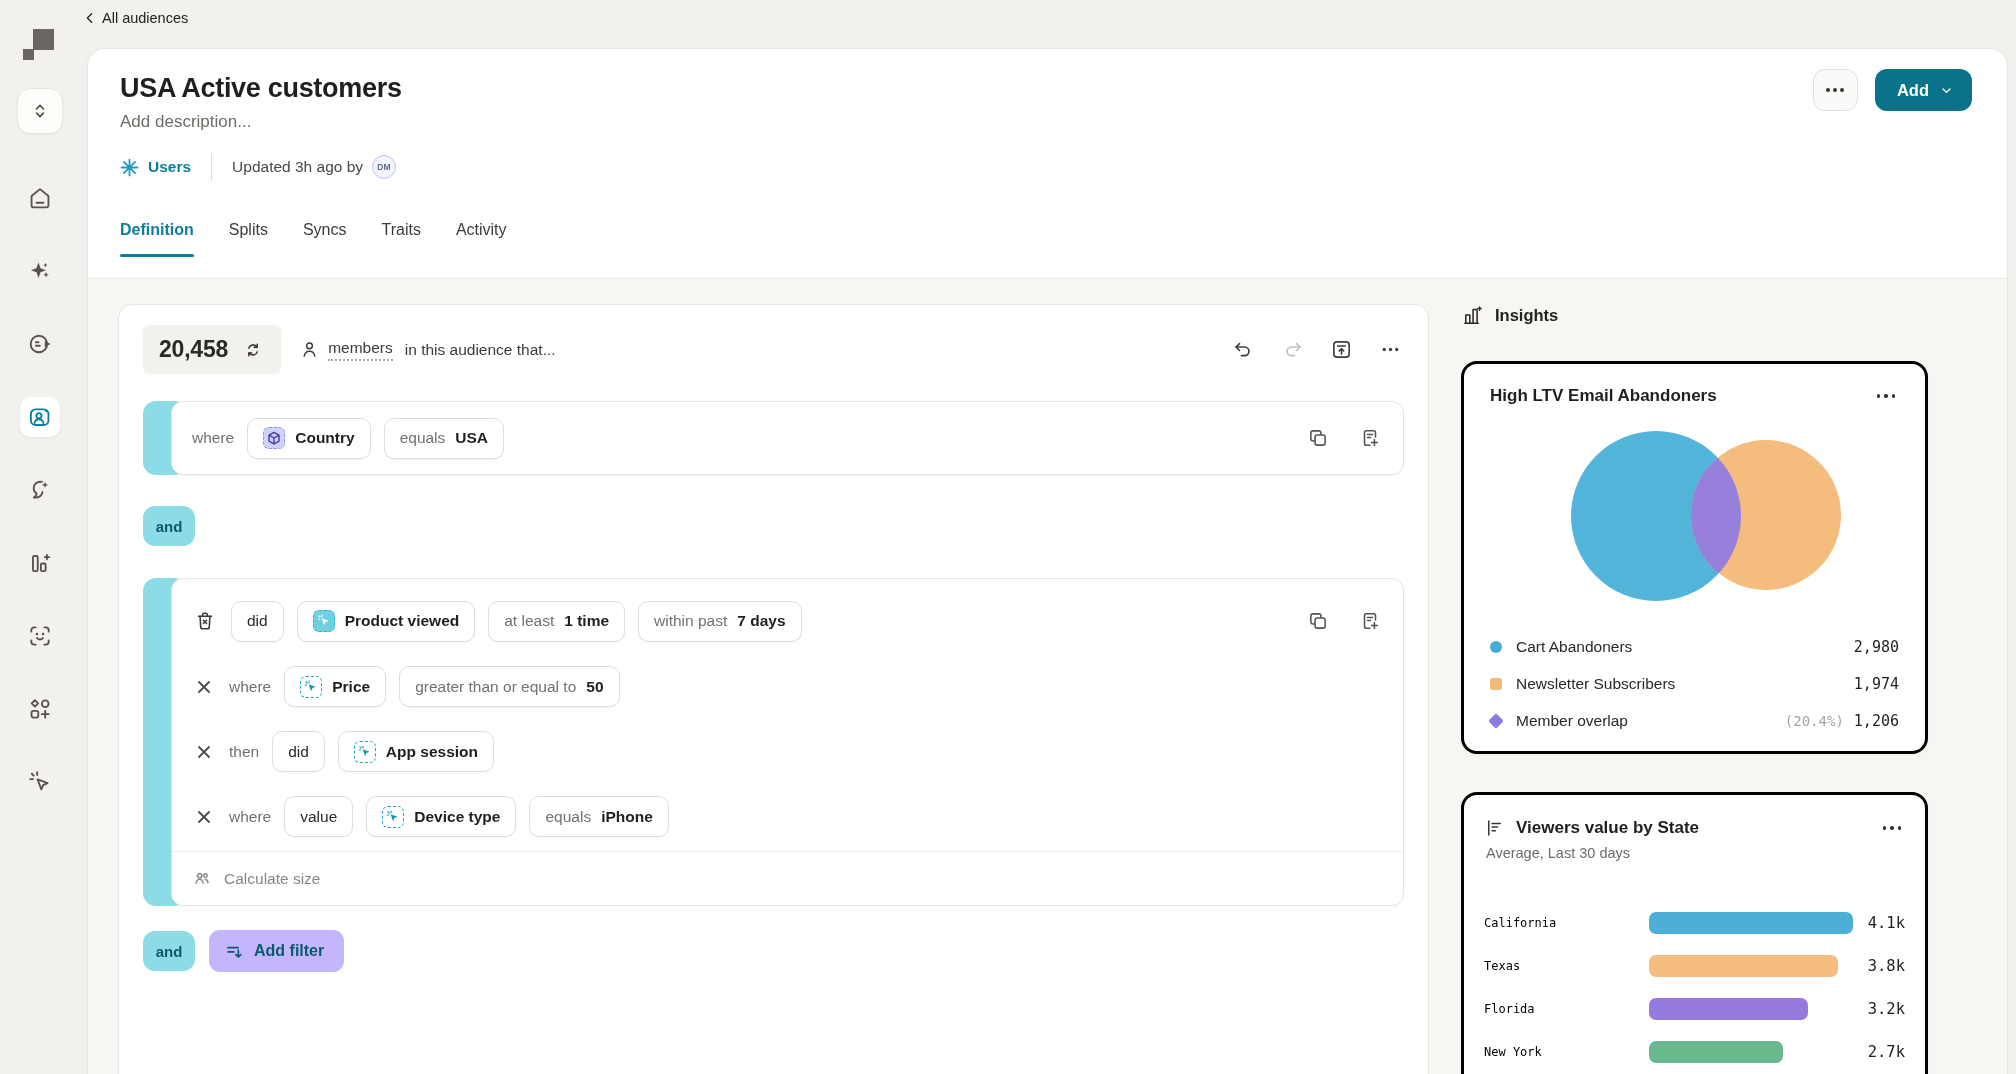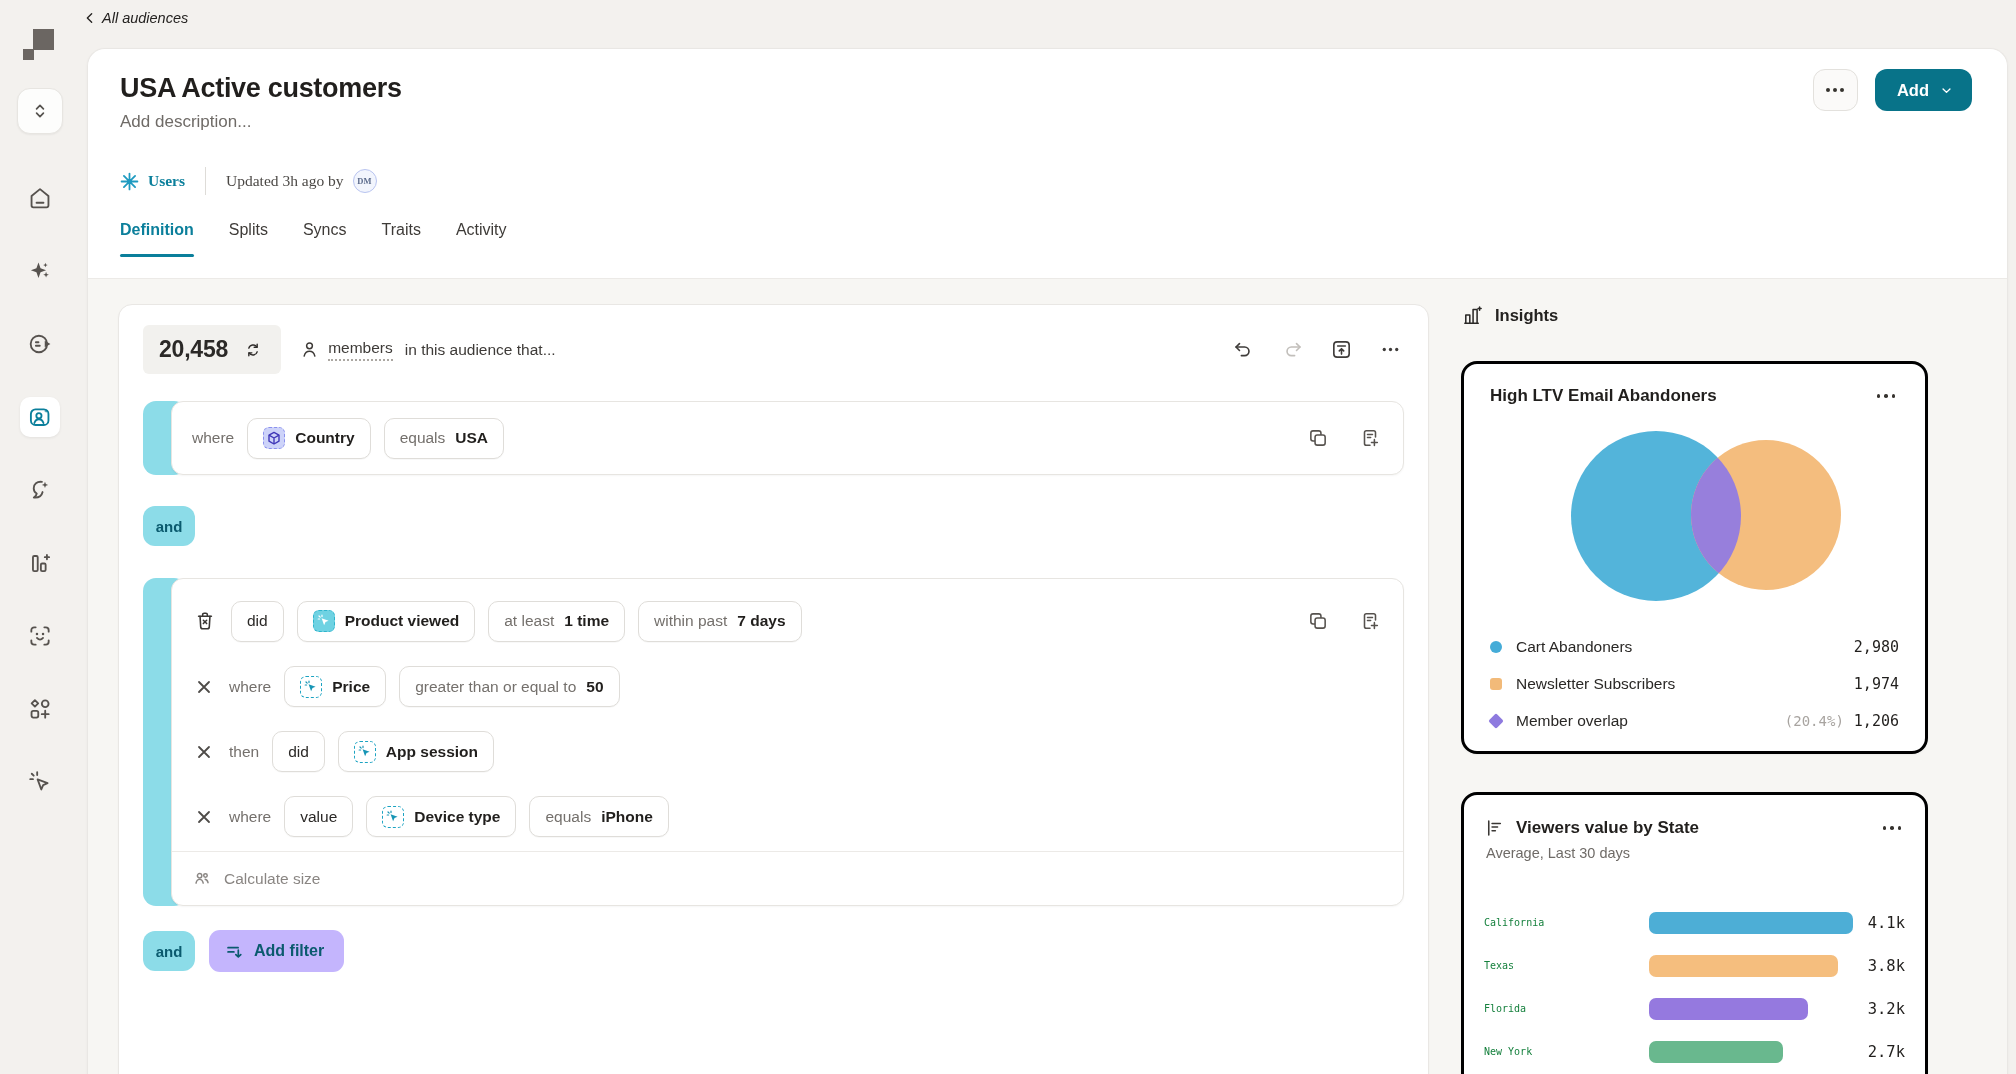--- a/index.html
+++ b/index.html
@@ -12,41 +12,41 @@
     -webkit-font-smoothing:antialiased;
   }
   svg { display:block; }
   .stroke { fill:none; stroke:#56524E; stroke-width:1.7; stroke-linecap:round; stroke-linejoin:round; }
 
   
   .logo { position:absolute; left:23px; top:29px; width:34px; height:34px; }
   .lg-big { position:absolute; left:10px; top:0; width:21px; height:21px; background:#6B6662; }
   .lg-small { position:absolute; left:0; top:20px; width:11px; height:11px; background:#6B6662; }
   .breadcrumb { position:absolute; left:82px; top:10px; display:flex; align-items:center; gap:4px;
-    font-size:14.5px; font-weight:500; color:#242220; cursor:pointer;font-style:italic; }
+    font-size:14.5px; font-weight:500; color:#242220; cursor:pointer; }
 
   
   .sidebar { position:absolute; left:0; top:88px; width:80px; display:flex; flex-direction:column; align-items:center; }
   .side-switcher { width:46px; height:46px; background:#FDFDFC; border:1px solid #E7E5E1; border-radius:13px;
     display:flex; align-items:center; justify-content:center; cursor:pointer; box-shadow:0 1px 2px rgba(0,0,0,.05); }
   .side-icons { margin-top:44px; display:flex; flex-direction:column; align-items:center; gap:33px; }
   .sitem { width:40px; height:40px; border:none; background:transparent; border-radius:10px;
     display:flex; align-items:center; justify-content:center; cursor:pointer; }
   .sitem.active { background:#FFFFFF; box-shadow:0 1px 3px rgba(0,0,0,.07); }
   .sitem.active .stroke { stroke:#0B7F9B; }
   .sitem.active .fillp { fill:#0B7F9B; }
   .fillg { fill:#57534F; }
 
   
   .card { position:absolute; left:87px; top:48px; width:1921px; height:1046px;
     background:#FFFFFF; border:1px solid #E9E7E4; border-bottom:none; border-radius:18px 18px 0 0;
     box-shadow:0 1px 3px rgba(0,0,0,.04); }
   .page-title { position:absolute; left:32px; top:24px; font-size:27px; font-weight:700; letter-spacing:-.3px; color:#211F1D; }
   .page-desc { position:absolute; left:32px; top:63px; font-size:17px; color:#6F6B67; cursor:text; }
-  .meta-row { position:absolute; left:32px; top:117px; height:30px; display:flex; align-items:center;font-family:Liberation Serif, serif; }
+  .meta-row { position:absolute; left:32px; top:103px; height:30px; display:flex; align-items:center; }
   .entity-link { display:flex; align-items:center; gap:9px; color:#0B7F9B; font-size:15.5px; font-weight:700; cursor:pointer; }
   .meta-divider { width:1px; height:28px; background:#DEDCD8; margin:0 20px; }
   .updated { font-size:15.5px; color:#4B4845; }
   .avatar { width:24px; height:24px; margin-left:9px; border-radius:50%; background:#F2F5FD; border:1.5px solid #B9C4F0;
     display:flex; align-items:center; justify-content:center; font-size:8.5px; font-weight:700; color:#5B6B8C; letter-spacing:.3px; }
 
   .head-actions { position:absolute; right:35px; top:20px; display:flex; align-items:center; gap:17px; }
   .btn-more { width:45px; height:42px; background:#FBFAF9; border:1px solid #E3E1DD; border-radius:12px;
     display:flex; align-items:center; justify-content:center; gap:3px; cursor:pointer; }
   .btn-more i, .card-dots i { width:4px; height:4px; border-radius:50%; background:#36332F; display:inline-block; }
@@ -124,21 +124,21 @@
   .sw.circle { border-radius:50%; }
   .sw.square { border-radius:3px; }
   .sw.diamond { transform:rotate(45deg) scale(.92); border-radius:2px; }
   .mono { font-family:"DejaVu Sans Mono", monospace; }
   .leg-val { margin-left:auto; font-size:15px; color:#211F1D; }
   .leg-pct { margin-left:auto; font-size:14px; color:#A8A4A0; }
   .leg-pct + .leg-val { margin-left:10px; }
 
   .bars { margin-top:40px; }
   .bar-row { display:flex; align-items:center; height:43px; }
-  .bar-label { width:165px; font-size:10px; color:#15803d; }
+  .bar-label { width:165px; font-size:12px; color:#000000; }
   .bar-track { width:210px; }
   .bar { display:block; height:22px; border-radius:7px; }
   .bar-val { margin-left:auto; font-size:15.5px; color:#211F1D; }
 </style>
 </head>
 <body>
 
 <div class="logo">
   <span class="lg-big"></span>
   <span class="lg-small"></span>

